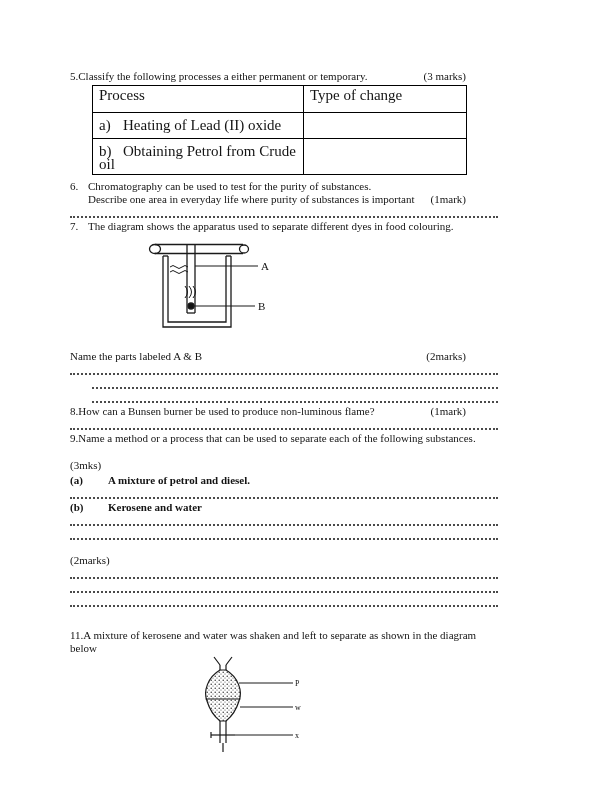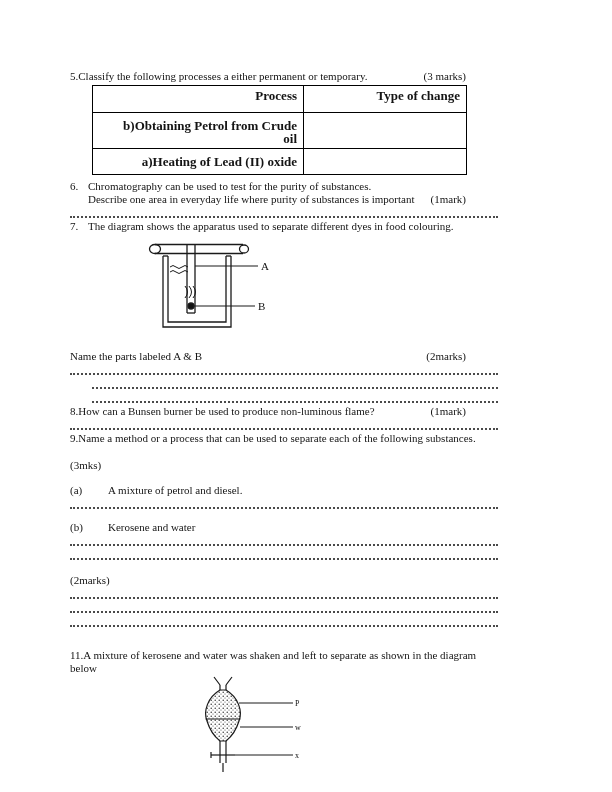--- a/index.html
+++ b/index.html
@@ -10,64 +10,64 @@
     padding:70px 70px 0 70px; position:relative; line-height:13px;
   }
   .row { display:flex; justify-content:space-between; align-items:flex-start; }
   .marks { padding-right:32px; white-space:nowrap;text-align:right; }
   .marks-left { margin-top:14px; }
   .num { display:inline-block; width:18px; }
   .indent { margin-left:18px; }
 
   table.ptable { border-collapse:collapse; width:375px; margin:2px 0 5px 22px; table-layout:fixed; }
   table.ptable th, table.ptable td {
-    border:1px solid #000; font-weight:bold; text-align:right;
-    vertical-align:top; padding:3px 6px; font-size:13px;
+    border:1px solid #000; font-weight:normal; text-align:left;
+    vertical-align:top; padding:3px 6px; font-size:15px;
   }
   table.ptable th { height:27px; }
   table.ptable td { height:26px; padding-top:6px; }
   .col-process { width:211px; }
   .rl { display:inline-block; width:24px; }
 
   .dotline { height:12px; border-bottom:2px dotted #4a4a4a; margin-bottom:2px; }
   .ind { margin-left:22px; }
 
   .diagram1 { margin:4px 0 0 78px; }
   .diagram2 { margin:0 0 0 128px; }
 
   .mt2 { margin-top:2px; }
   .mt6 { margin-top:22px; }
   .mt8 { margin-top:8px; }
   .mt10 { margin-top:10px; }
-  .qitem { margin-top:12px; }
+  .qitem { margin-top:2px;font-weight:bold; }
   .ilabel { display:inline-block; width:38px; }
   svg text { font-family:"Liberation Serif", serif; fill:#111; }
 </style>
 </head>
 <body>
 
 <div class="page">
 
   <div class="row">
     <span>5.Classify the following processes a either permanent or temporary.</span>
     <span class="marks">(3 marks)</span>
   </div>
 
   <table class="ptable">
     <tbody>
         <tr>
       <th class="col-process">Process</th>
       <th>Type of change</th>
     </tr>
     <tr>
-      <td><span class="rl">b)</span><span>Obtaining Petrol from Crude oil</span></td>
+      <td><span class="rl">a)</span><span>Heating of Lead (II) oxide</span></td>
       <td></td>
     </tr>
     <tr>
-      <td><span class="rl">a)</span><span>Heating of Lead (II) oxide</span></td>
+      <td><span class="rl">b)</span><span>Obtaining Petrol from Crude oil</span></td>
       <td></td>
     </tr>
   </tbody>
     </table>
 
   <div>
     <div>
       <span class="num">6.</span><span>Chromatography can be used to test for the purity of substances.</span>
     </div>
     <div class="row">

